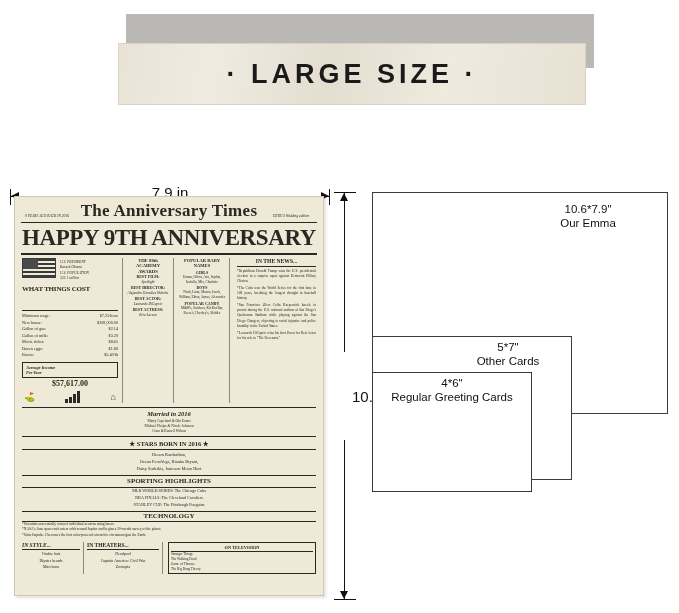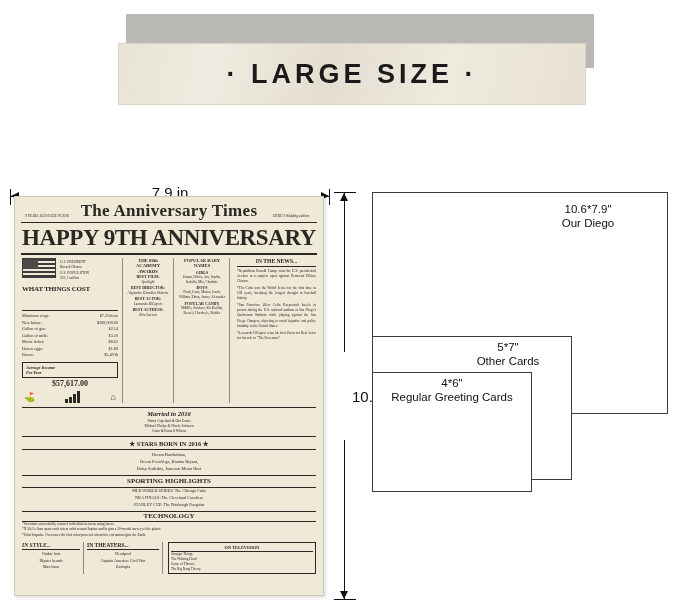--- a/index.html
+++ b/index.html
@@ -450,21 +450,21 @@
 
 </div>
 
 <div id="cmp">
   <div class="cmp-box" id="box-our"></div>
   <div class="cmp-box" id="box-other"></div>
   <div class="cmp-box" id="box-reg"></div>
 
   <div class="cmp-label" id="lab-our">
     <span>10.6*7.9"</span><br>
-    <span>Our Diego</span>
+    <span>Our Emma</span>
   </div>
   <div class="cmp-label" id="lab-other">
     <span>5*7"</span><br>
     <span>Other Cards</span>
   </div>
   <div class="cmp-label" id="lab-reg">
     <span>4*6"</span><br>
     <span>Regular Greeting Cards</span>
   </div>
 </div>

